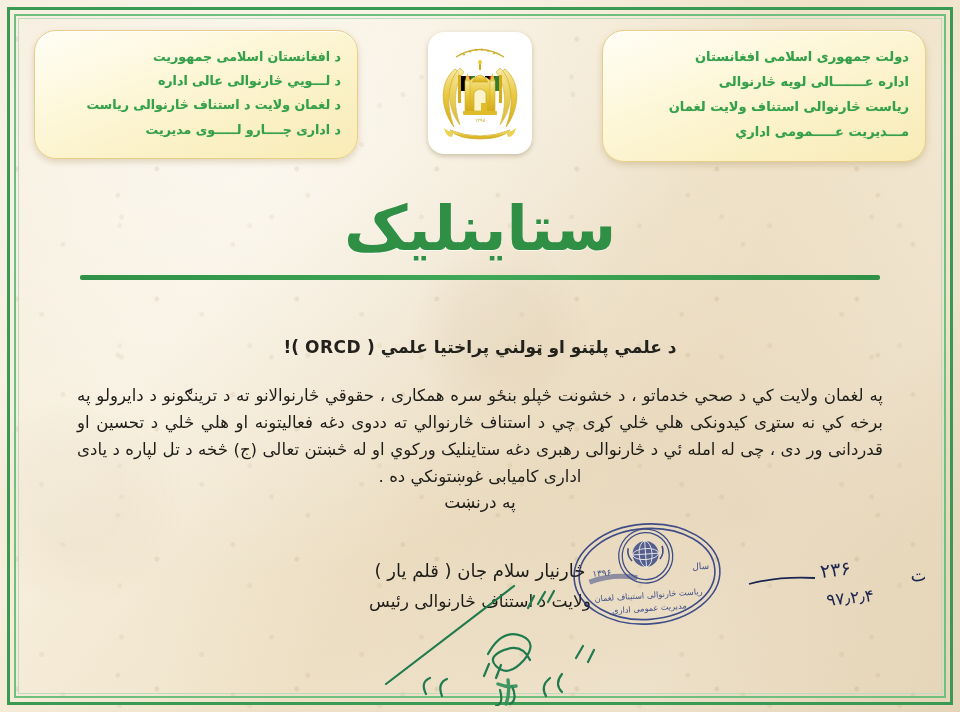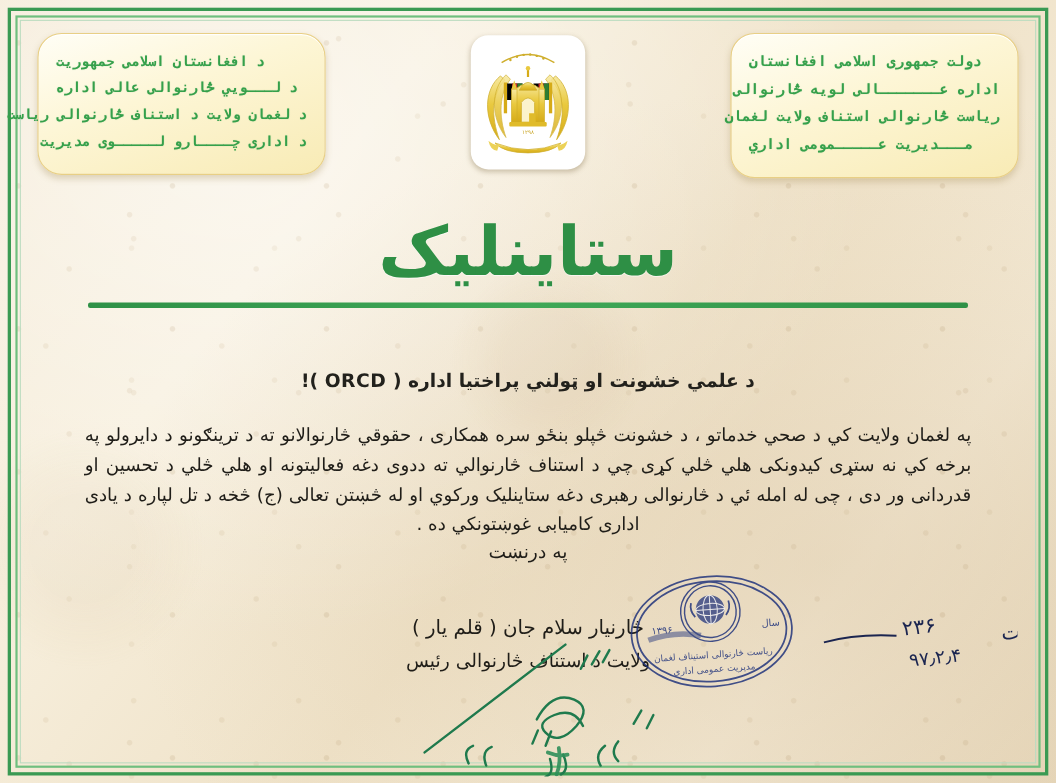--- a/index.html
+++ b/index.html
@@ -38,28 +38,27 @@
   .frame-outer{left:7px;top:7px;right:7px;bottom:7px;border:3px solid #3a9a53;}
   .frame-inner{left:14px;top:14px;right:14px;bottom:14px;border:2px solid #6fbf7e;}
   .frame-hair{left:18px;top:18px;right:18px;bottom:18px;border:1px solid #bcdcc0;}
 
   
   #header{
     position:absolute;left:34px;right:34px;top:30px;height:160px;
     display:flex;align-items:flex-start;justify-content:space-between;
   }
   .org-box{
-    width:262px;box-sizing:border-box;
+    width:324px;box-sizing:border-box;
     padding:14px 16px 16px;
     border-radius:22px;
     border:1px solid #e8cf85;
     background:linear-gradient(160deg,#fffef6 0%,#fdf6d6 42%,#f8ebb5 100%);
     box-shadow:0 3px 6px rgba(150,125,70,.28), inset 0 1px 0 rgba(255,255,255,.9);
-    text-align:left;
-    font-family:Liberation Mono, monospace;
+    text-align:right;
   }
   .org-line{
     color:#35a04b;
     font-size:13px;
     line-height:1.92;
     white-space:nowrap;
     font-weight:600;
     text-shadow:0 0 1px rgba(53,160,75,.35);
   }
   .org-box.right .org-line{font-size:12.6px;}
@@ -218,21 +217,21 @@
       <div class="org-line">د اداری چــــارو لـــــوی مدیریت</div>
     </div>
   </div>
 
   <div id="title-block">
     <div id="title">ستاینلیک</div>
     <div id="title-rule"></div>
   </div>
 
   <div id="salutation">
-    <span>د علمي خشونت او ټولني پراختیا اداره ( </span><span class="latin">ORCD</span><span> )!</span>
+    <span>د علمي پلټنو او ټولني پراختیا علمي ( </span><span class="latin">ORCD</span><span> )!</span>
   </div>
 
   <div id="body-text">
     <p>په لغمان ولایت کي د صحي خدماتو ، د خشونت څپلو بنځو سره همکاری ، حقوقي څارنوالانو ته د ترینګونو د دایرولو په برخه کي نه ستړی کیدونکی هلي څلي کړی چي د استناف څارنوالي ته ددوی دغه فعالیتونه او هلي څلي د تحسین او قدردانی ور دی ، چی له امله ئي د څارنوالی رهبری دغه ستاینلیک ورکوي او له څښتن تعالی (ج) څخه د تل لپاره د یادی اداری کامیابی غوښتونکي ده .</p>
   </div>
 
   <div id="signoff">
     <div class="signoff-line">په درنښت</div>
     <div class="signoff-name">څارنیار سلام جان ( قلم یار )</div>
     <div class="signoff-line">ولایت د استناف څارنوالی رئیس</div>

